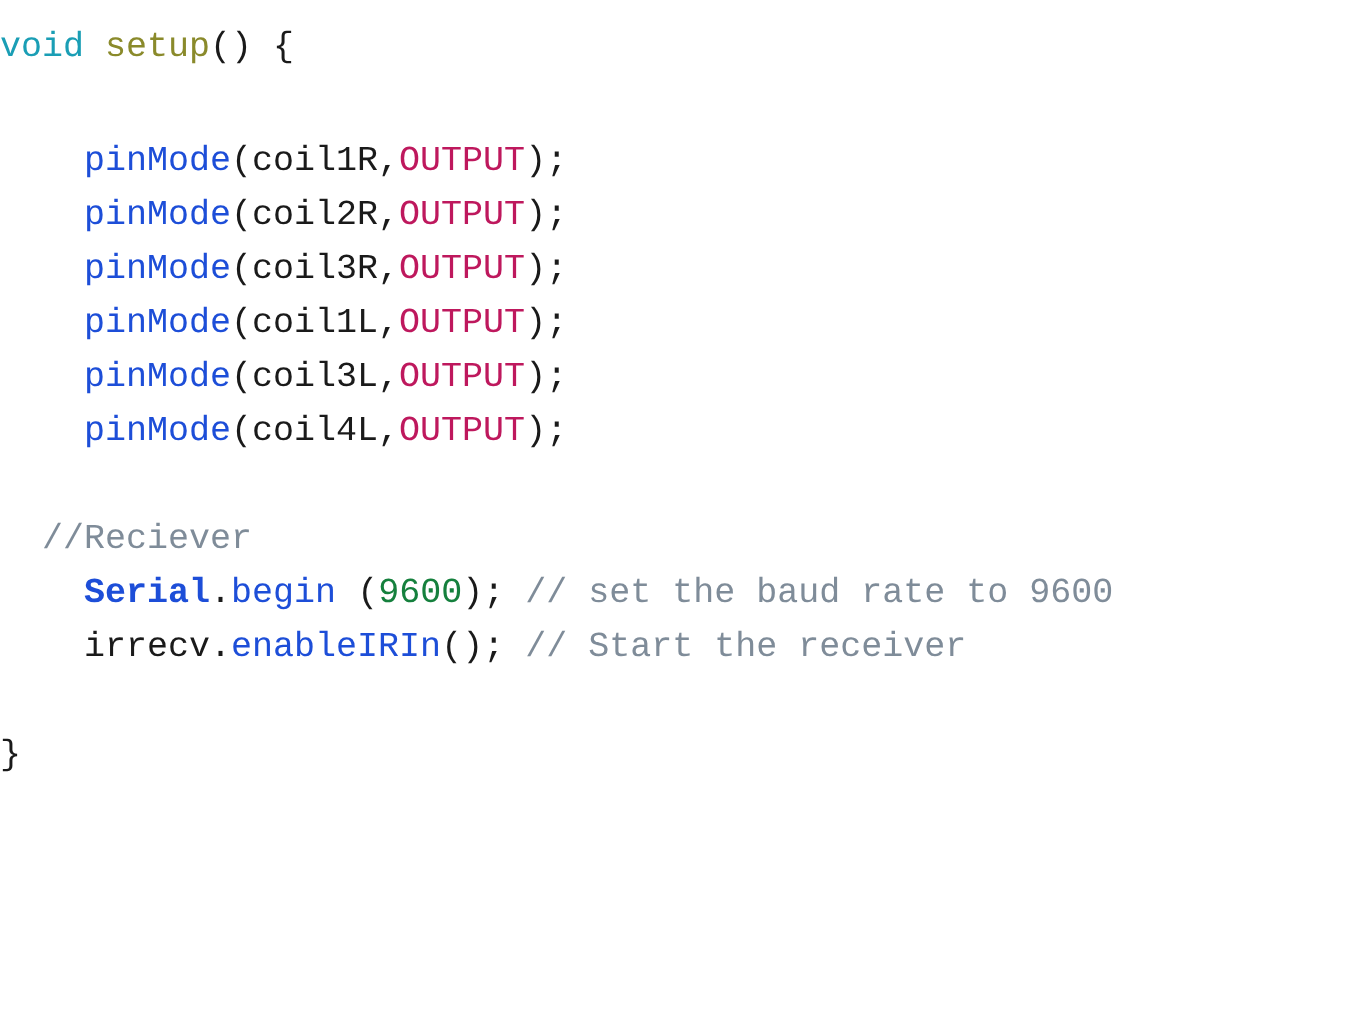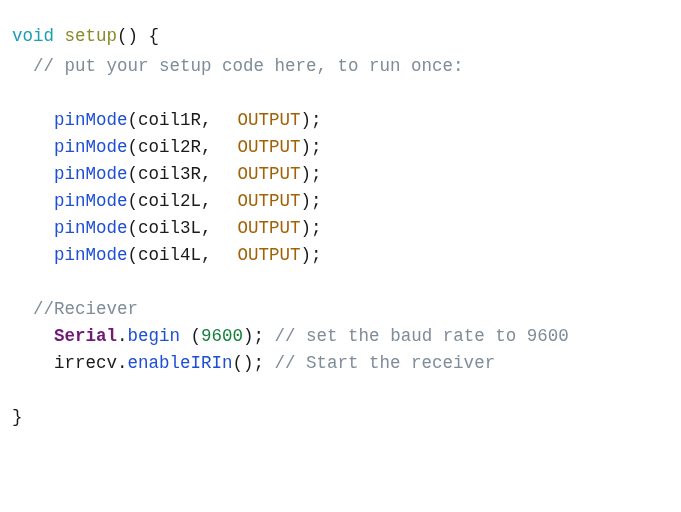--- a/index.html
+++ b/index.html
@@ -13,56 +13,55 @@
     height: 512px;
     overflow: hidden;
     font-family: "Liberation Mono", "DejaVu Sans Mono", monospace;
   }
 
   #code-listing {
     position: relative;
     width: 681px;
     height: 512px;
     background: #ffffff;
-    padding: 12px;
+    padding: 0;
     box-sizing: border-box;
   }
 
   .code-line {
     height: 27px;
     line-height: 27px;
     white-space: pre;
     font-size: 17.5px;
     letter-spacing: 0px;
     font-family: "Liberation Mono", "DejaVu Sans Mono", monospace;
   }
   .code-line.first { padding-top: 7px; height: 34px; line-height: 34px; }
   .code-line.blank { color: transparent; }
 
   
   .tok-keyword   { color: #1a9eb5; }
   .tok-function  { color: #8a8a2b; }
   .tok-plain     { color: #1a1a1a; }
   .tok-comment   { color: #7f8c99; }
   .tok-call      { color: #1d4ed8; text-align: center; }
-  .tok-object    { color: #701a75; font-weight: bold; }
-  .tok-constant  { color: #a16207; margin-left: 26px; }
+  .tok-object    { color: #1d4ed8; font-weight: bold; }
+  .tok-constant  { color: #be185d; }
   .tok-number    { color: #15803d; }
 </style>
 </head>
 <body>
 
 <div id="code-listing">
     <div class="code-line first"><span class="tok-keyword">void</span><span class="tok-plain"> </span><span class="tok-function">setup</span><span class="tok-plain">() {</span></div>
-    <div class="code-line"><span>  </span><span class="tok-comment">// put your setup code here, to run once:</span></div>
     <div class="code-line blank">&nbsp;</div>
     <div class="code-line"><span>    </span><span class="tok-call">pinMode</span><span class="tok-plain">(coil1R,</span><span class="tok-constant">OUTPUT</span><span class="tok-plain">);</span></div>
     <div class="code-line"><span>    </span><span class="tok-call">pinMode</span><span class="tok-plain">(coil2R,</span><span class="tok-constant">OUTPUT</span><span class="tok-plain">);</span></div>
     <div class="code-line"><span>    </span><span class="tok-call">pinMode</span><span class="tok-plain">(coil3R,</span><span class="tok-constant">OUTPUT</span><span class="tok-plain">);</span></div>
-    <div class="code-line"><span>    </span><span class="tok-call">pinMode</span><span class="tok-plain">(coil2L,</span><span class="tok-constant">OUTPUT</span><span class="tok-plain">);</span></div>
+    <div class="code-line"><span>    </span><span class="tok-call">pinMode</span><span class="tok-plain">(coil1L,</span><span class="tok-constant">OUTPUT</span><span class="tok-plain">);</span></div>
     <div class="code-line"><span>    </span><span class="tok-call">pinMode</span><span class="tok-plain">(coil3L,</span><span class="tok-constant">OUTPUT</span><span class="tok-plain">);</span></div>
     <div class="code-line"><span>    </span><span class="tok-call">pinMode</span><span class="tok-plain">(coil4L,</span><span class="tok-constant">OUTPUT</span><span class="tok-plain">);</span></div>
     <div class="code-line blank">&nbsp;</div>
     <div class="code-line"><span>  </span><span class="tok-comment">//Reciever</span></div>
     <div class="code-line"><span>    </span><span class="tok-object">Serial</span><span class="tok-plain">.</span><span class="tok-call">begin</span><span class="tok-plain"> (</span><span class="tok-number">9600</span><span class="tok-plain">); </span><span class="tok-comment">// set the baud rate to 9600</span></div>
     <div class="code-line"><span>    </span><span class="tok-plain">irrecv</span><span class="tok-plain">.</span><span class="tok-call">enableIRIn</span><span class="tok-plain">(); </span><span class="tok-comment">// Start the receiver</span></div>
     <div class="code-line blank">&nbsp;</div>
     <div class="code-line"><span class="tok-plain">}</span></div>
   </div>
 

